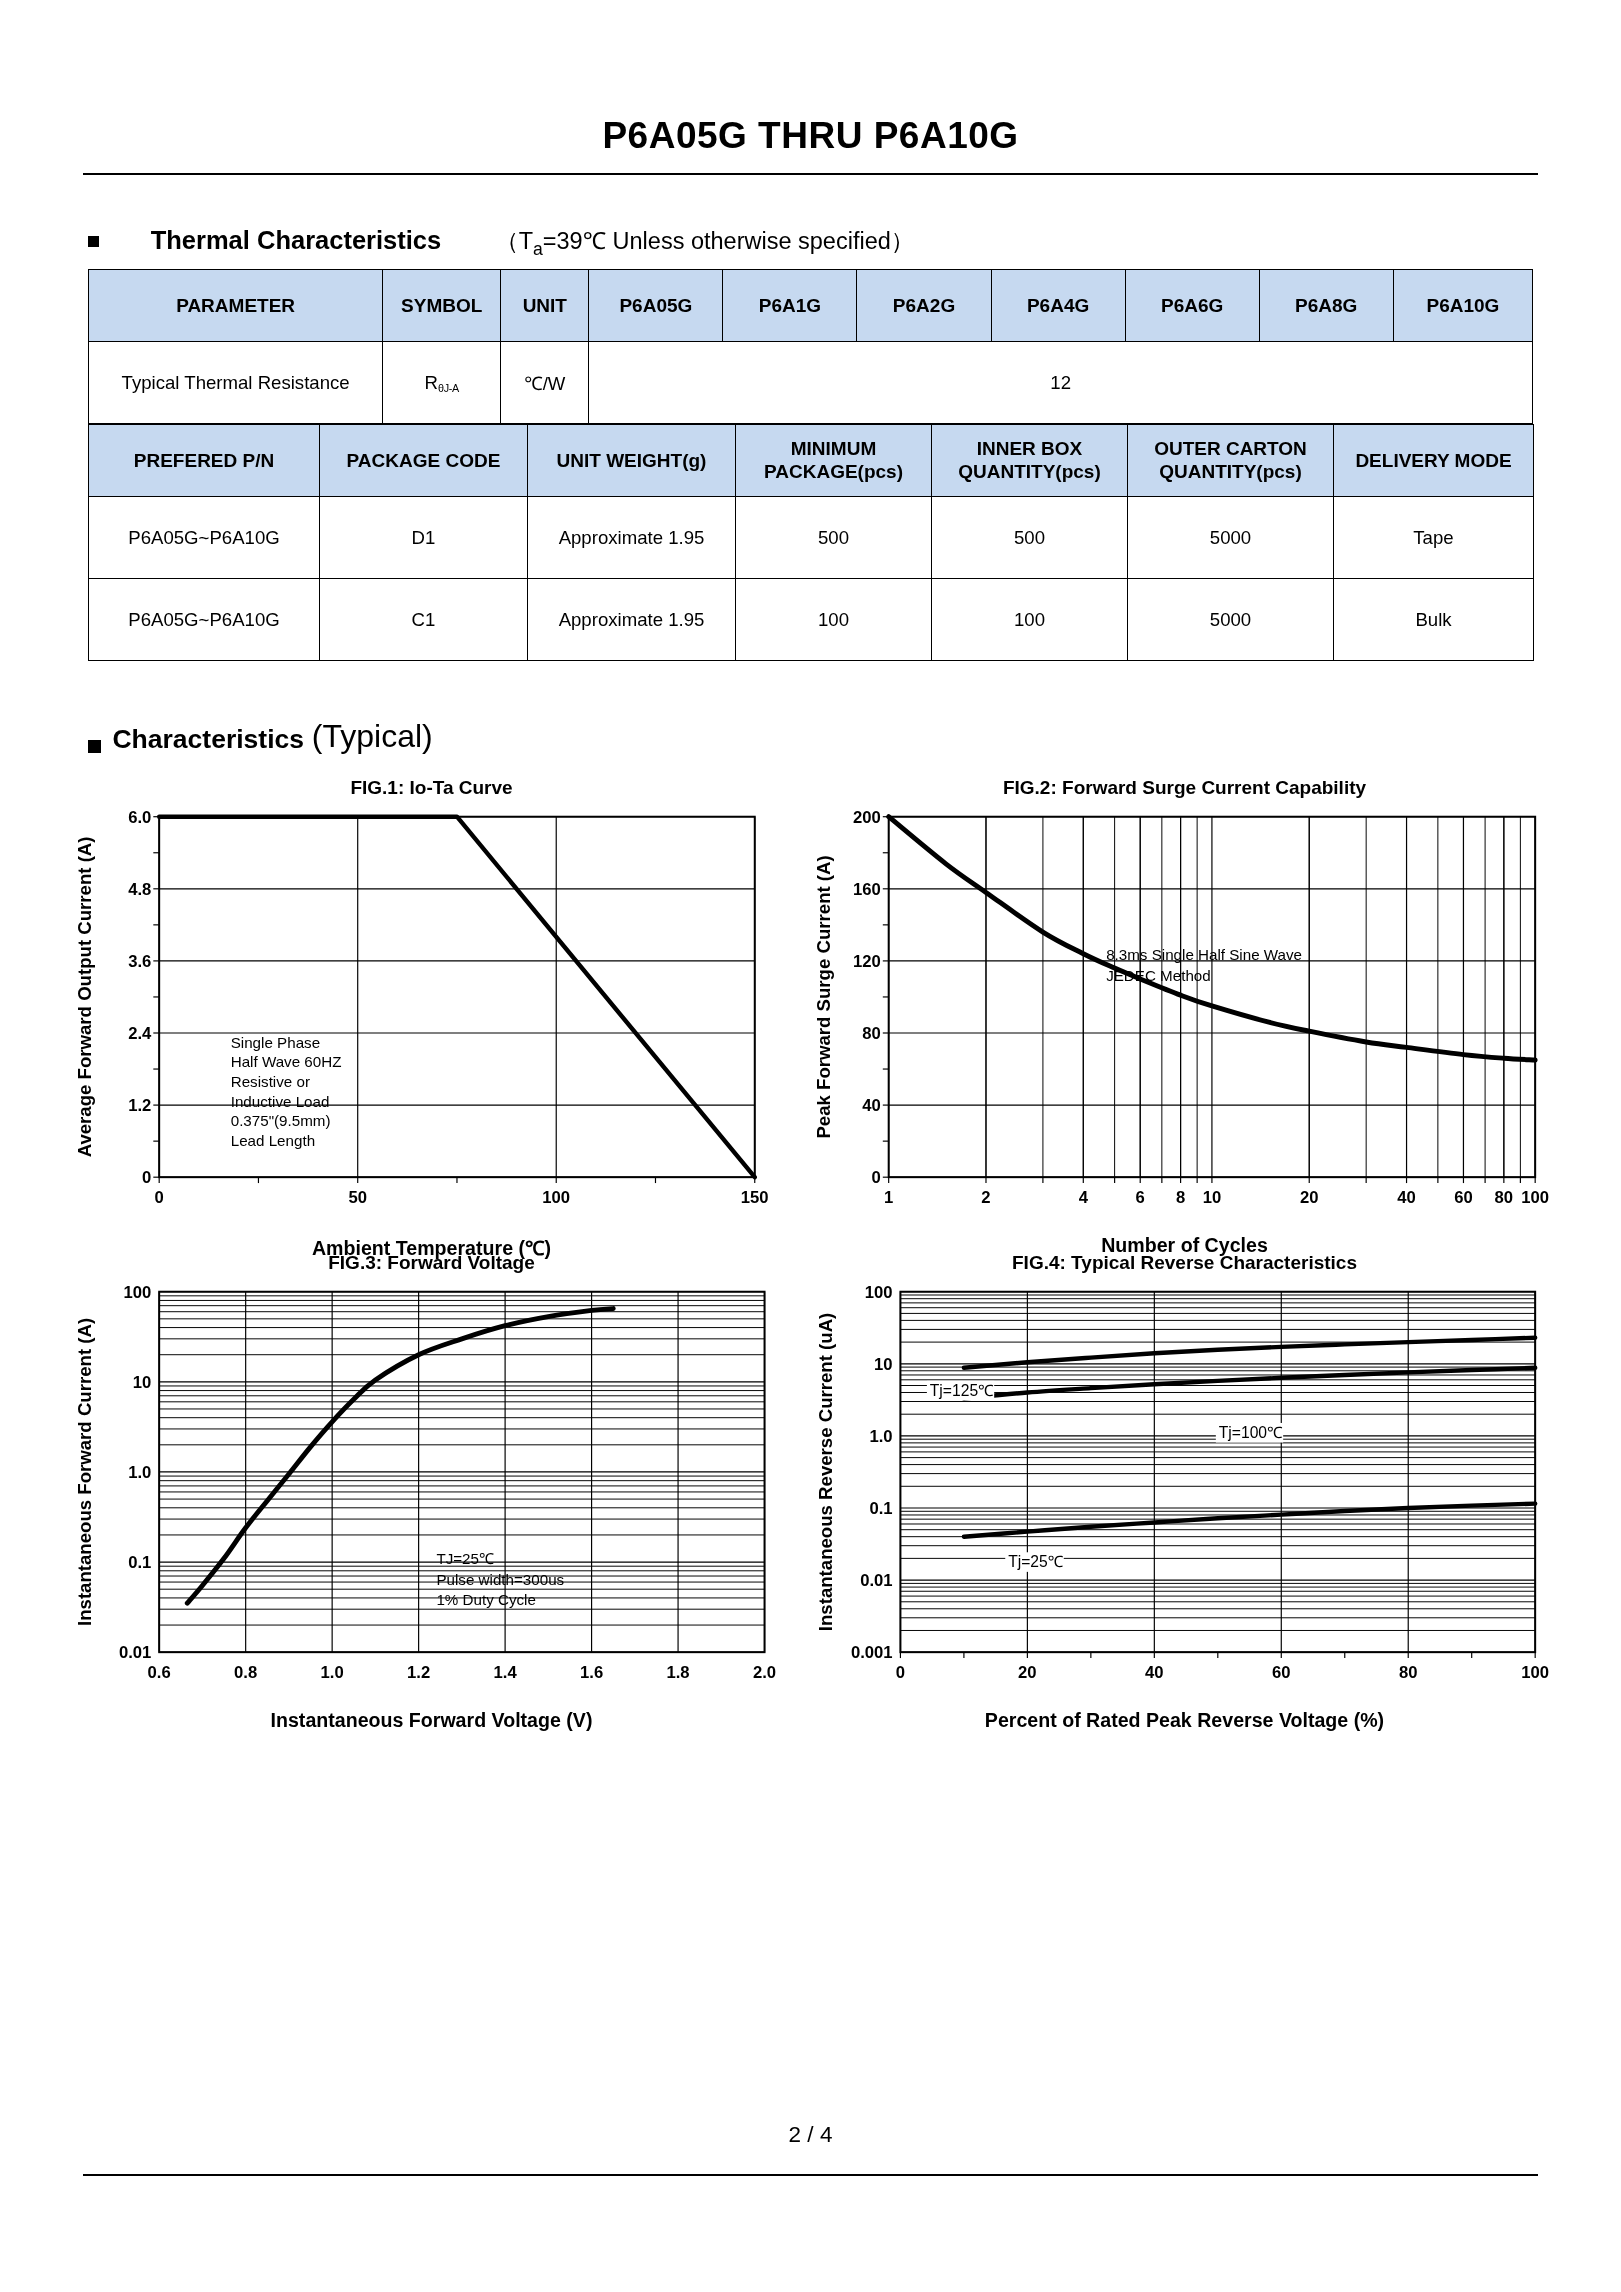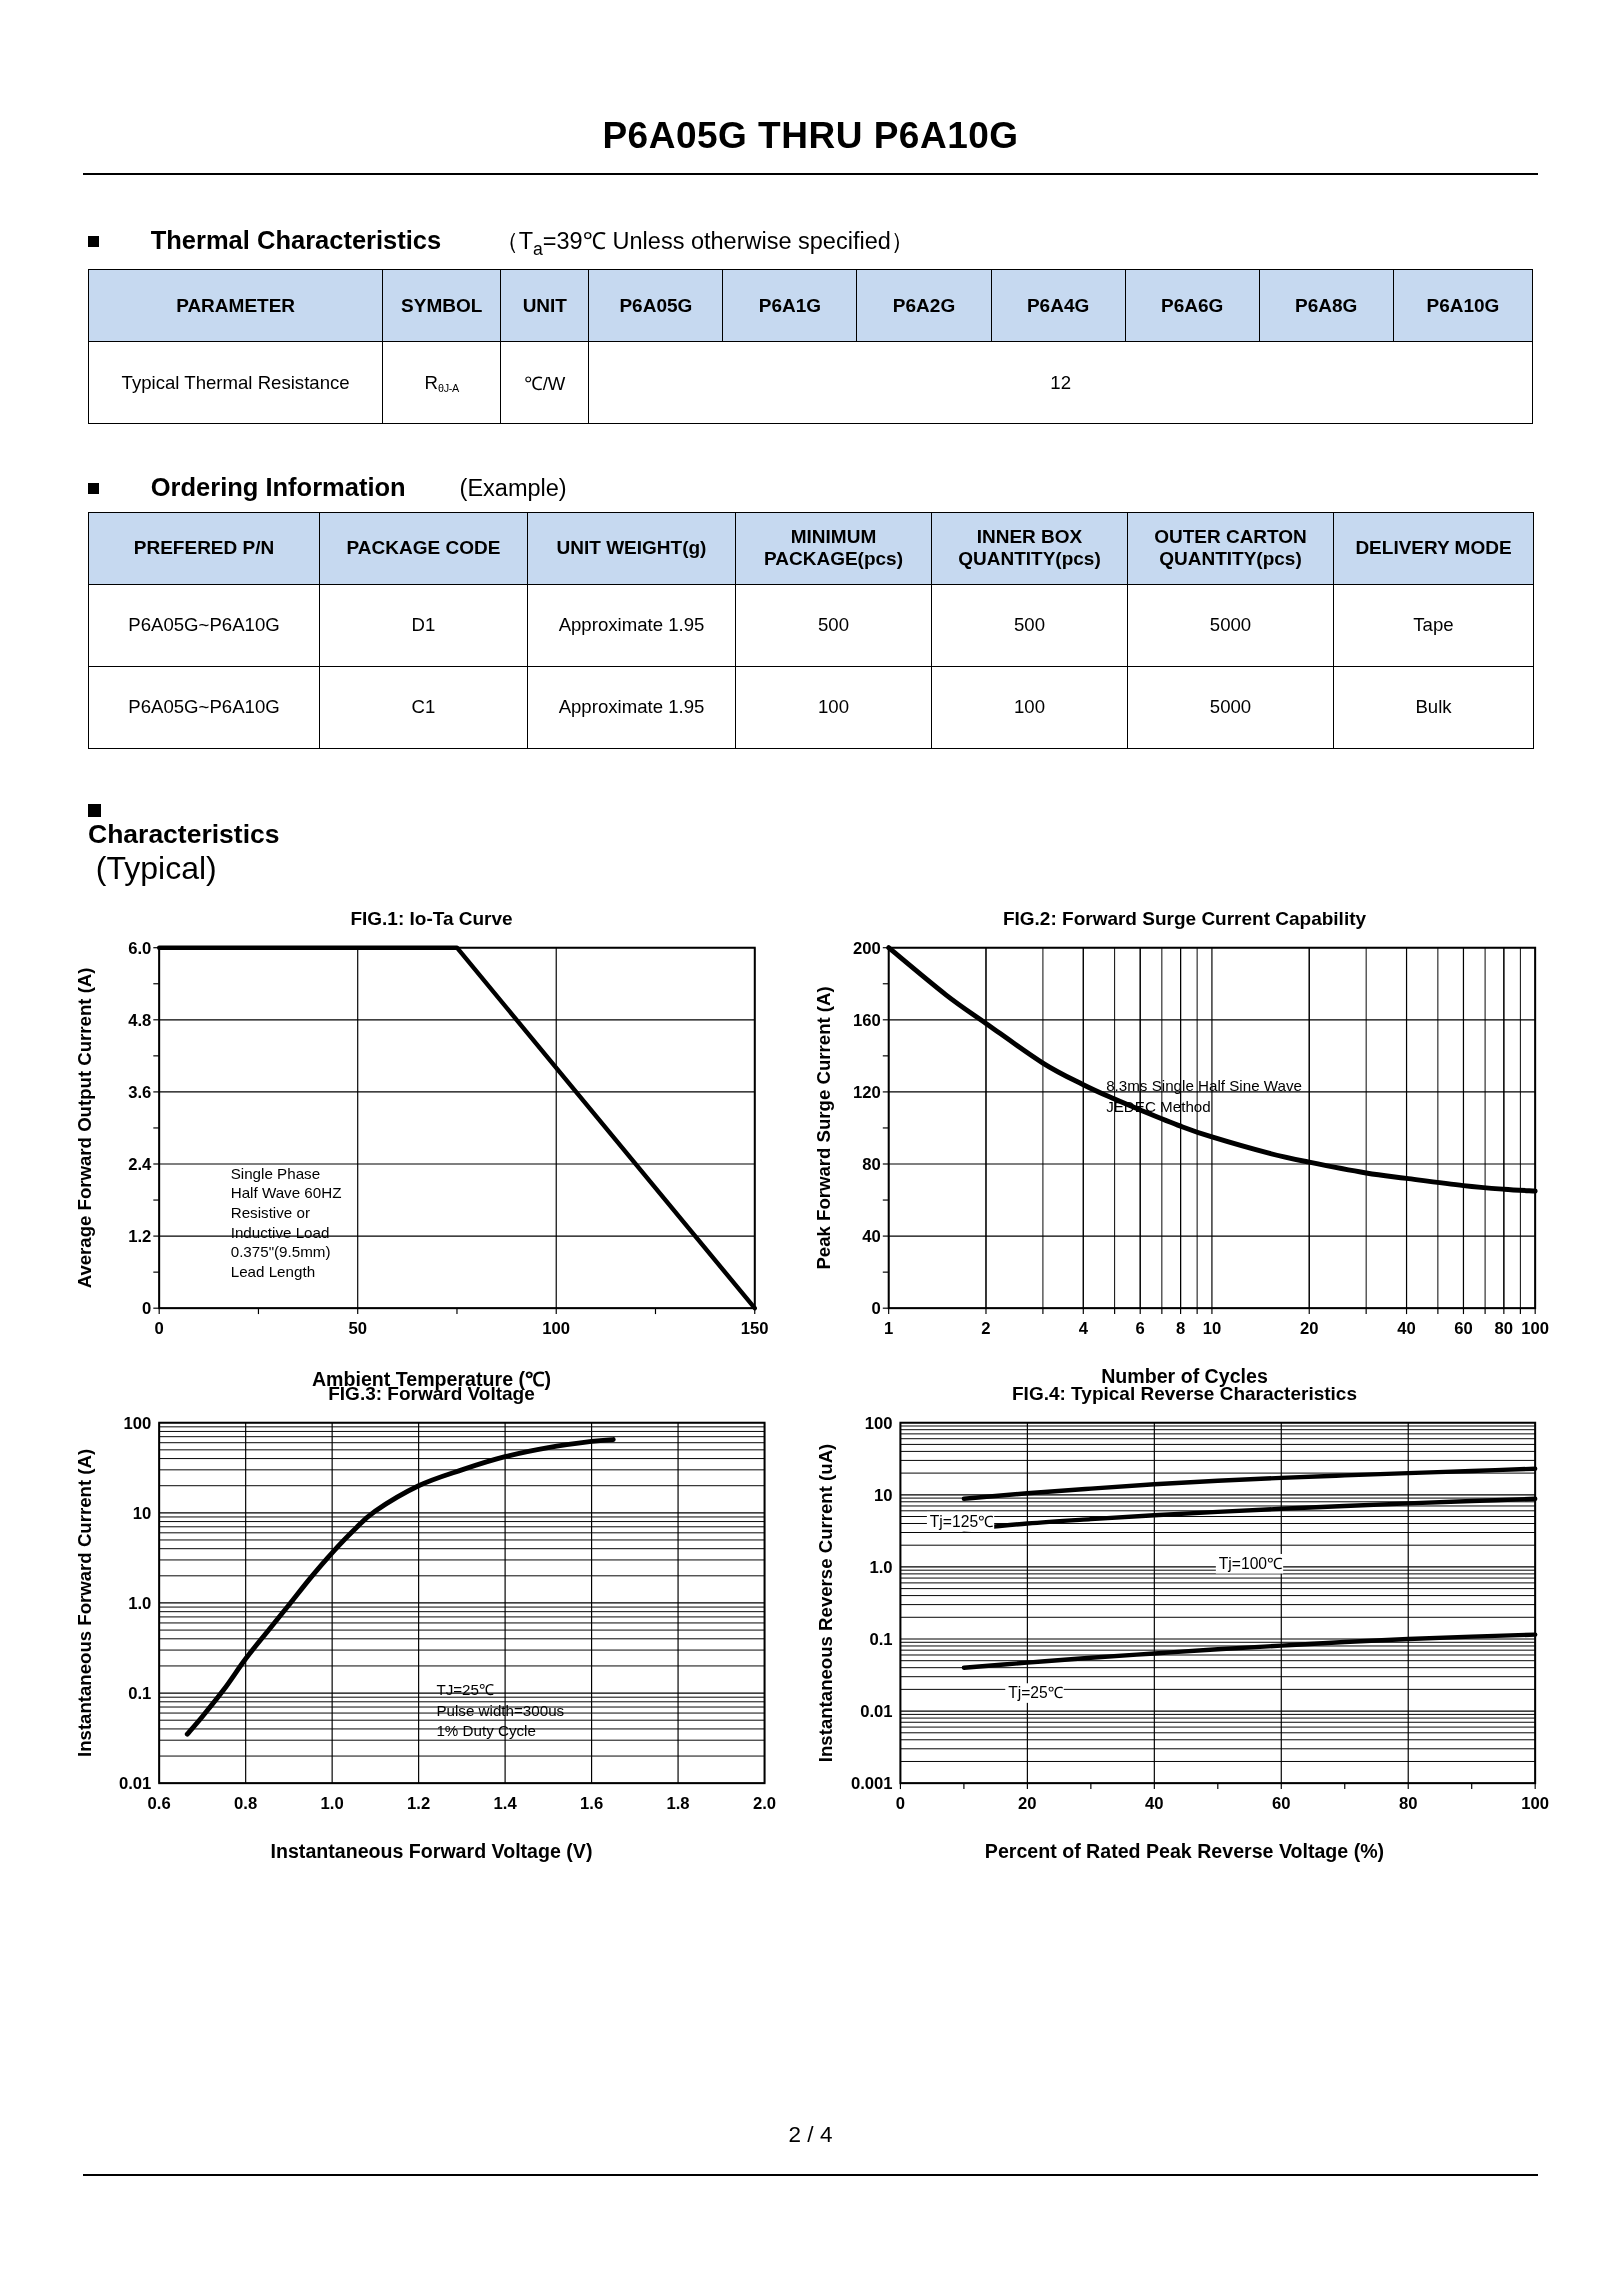--- a/index.html
+++ b/index.html
@@ -37,21 +37,21 @@
     width:10.8px;height:10.8px;background:#000;
     margin-right:3.9px; position:relative; top:-2px;
   }
   .sec-head .sub{font-weight:normal; font-size:23.5px; margin-left:5.9px;}
   .sec-head .sup-a{font-size:17.6px; vertical-align:sub;}
 
   .sec-head-ch{
     margin:57px 0 13.7px 88px;
     font-size:26.5px;
     font-weight:bold;
-    display:flex; align-items:flex-start;flex-direction:column;
+    display:flex; align-items:flex-end;
   }
   .sec-head-ch .sec-bullet{width:12.7px;height:12.7px;margin-right:11.8px;}
   .sec-head-ch .sub{font-weight:normal;font-size:32px;margin-left:7.8px;}
 
   
   table.dt{
     border-collapse:collapse;
     margin-left:88px;
     width:1445px;
     table-layout:fixed;
@@ -159,25 +159,20 @@
     <tbody>
       <tr>
         <td>Typical Thermal Resistance</td>
         <td><span>R</span><sub class="sym">θJ-A</sub></td>
         <td>℃/W</td>
         <td colspan="7">12</td>
       </tr>
     </tbody>
   </table>
 
-  <div class="sec-head">
-    <span class="sec-bullet"></span>
-    <span>Ordering Information</span>
-    <span class="sub">(Example)</span>
-  </div>
 
   <table class="dt">
     <colgroup>
       <col style="width:231px">
         <col style="width:208px">
         <col style="width:208px">
       <col style="width:196px">
         <col style="width:196px">
         <col style="width:206px">
         <col style="width:200px">

